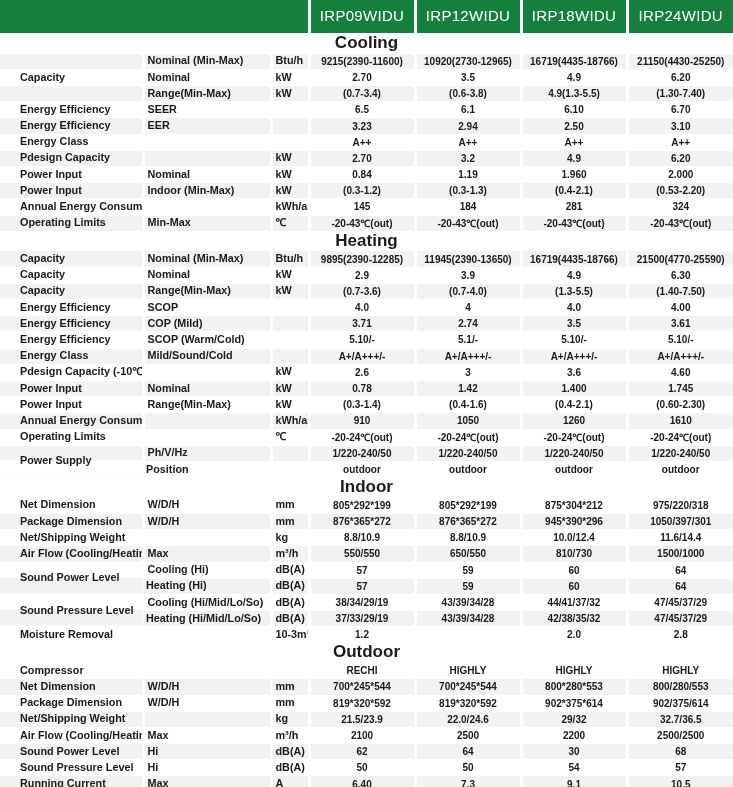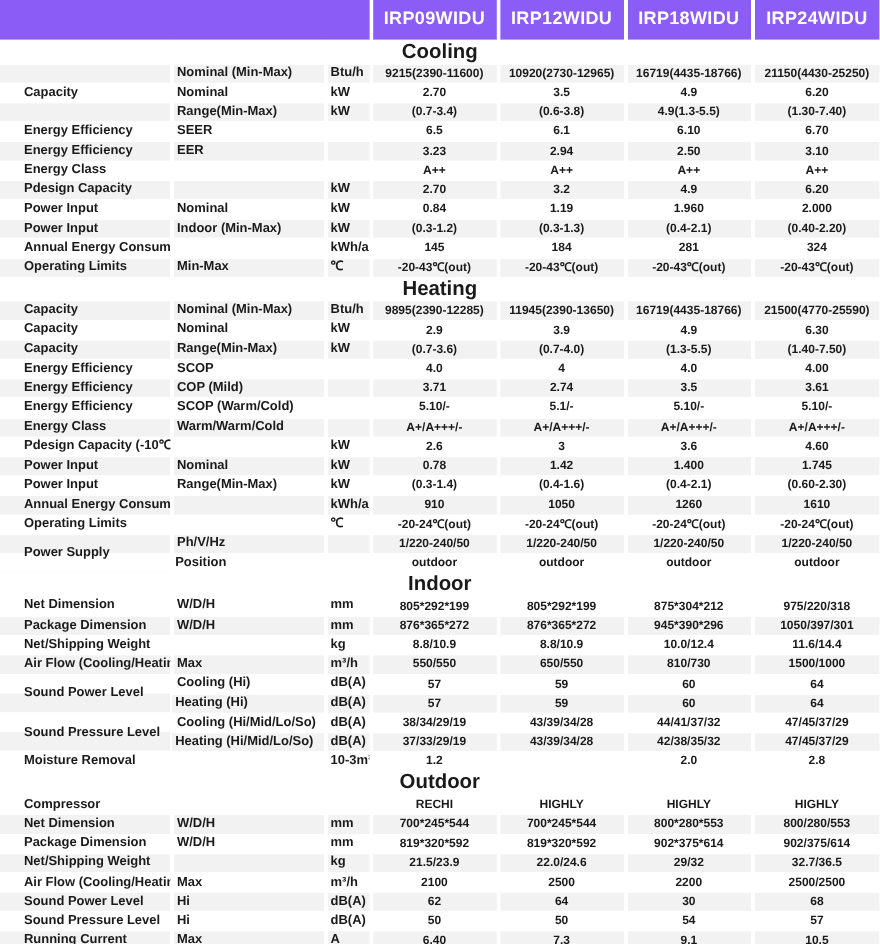--- a/index.html
+++ b/index.html
@@ -24,25 +24,25 @@
     overflow:hidden;
     line-height:1.1;
   }
   td:first-child { border-left:0; }
   tr.shaded td { background:#f2f2f2; }
   td.lbl, td.sub, td.unit { text-align:left; font-size:10.8px; }
   td.lbl  { padding-left:20px; }
   td.sub  { padding-left:3px; }
   td.unit { padding-left:3px; }
   tr.header-row td {
-    background:#8b5cf6;
+    background:#15803d;
     height:33px;
     color:#fff;
     font-size:15px;
-    font-weight:700;
+    font-weight:400;
     letter-spacing:0.3px;
     text-align:center;
   }
   tr.sec-row td {
     background:#fff;
     font-size:17px;
     font-weight:700;
     height:16px;
     text-align:center;
   }
@@ -145,21 +145,21 @@
         <td class="val">1.960</td>
         <td class="val">2.000</td>
       </tr>
       <tr class="shaded">
         <td class="lbl">Power Input</td>
         <td class="sub">Indoor (Min-Max)</td>
         <td class="unit">kW</td>
         <td class="val">(0.3-1.2)</td>
         <td class="val">(0.3-1.3)</td>
         <td class="val">(0.4-2.1)</td>
-        <td class="val">(0.40-2.20)</td>
+        <td class="val">(0.53-2.20)</td>
       </tr>
       <tr>
         <td class="lbl">Annual Energy Consumption</td>
         <td class="sub"></td>
         <td class="unit">kWh/a</td>
         <td class="val">145</td>
         <td class="val">184</td>
         <td class="val">281</td>
         <td class="val">324</td>
       </tr>
@@ -224,21 +224,21 @@
         <td class="lbl">Energy Efficiency</td>
         <td class="sub">SCOP (Warm/Cold)</td>
         <td class="unit"></td>
         <td class="val">5.10/-</td>
         <td class="val">5.1/-</td>
         <td class="val">5.10/-</td>
         <td class="val">5.10/-</td>
       </tr>
       <tr class="shaded">
         <td class="lbl">Energy Class</td>
-        <td class="sub">Warm/Warm/Cold</td>
+        <td class="sub">Mild/Sound/Cold</td>
         <td class="unit"></td>
         <td class="val">A+/A+++/-</td>
         <td class="val">A+/A+++/-</td>
         <td class="val">A+/A+++/-</td>
         <td class="val">A+/A+++/-</td>
       </tr>
       <tr>
         <td class="lbl">Pdesign Capacity (-10℃)</td>
         <td class="sub"></td>
         <td class="unit">kW</td>

